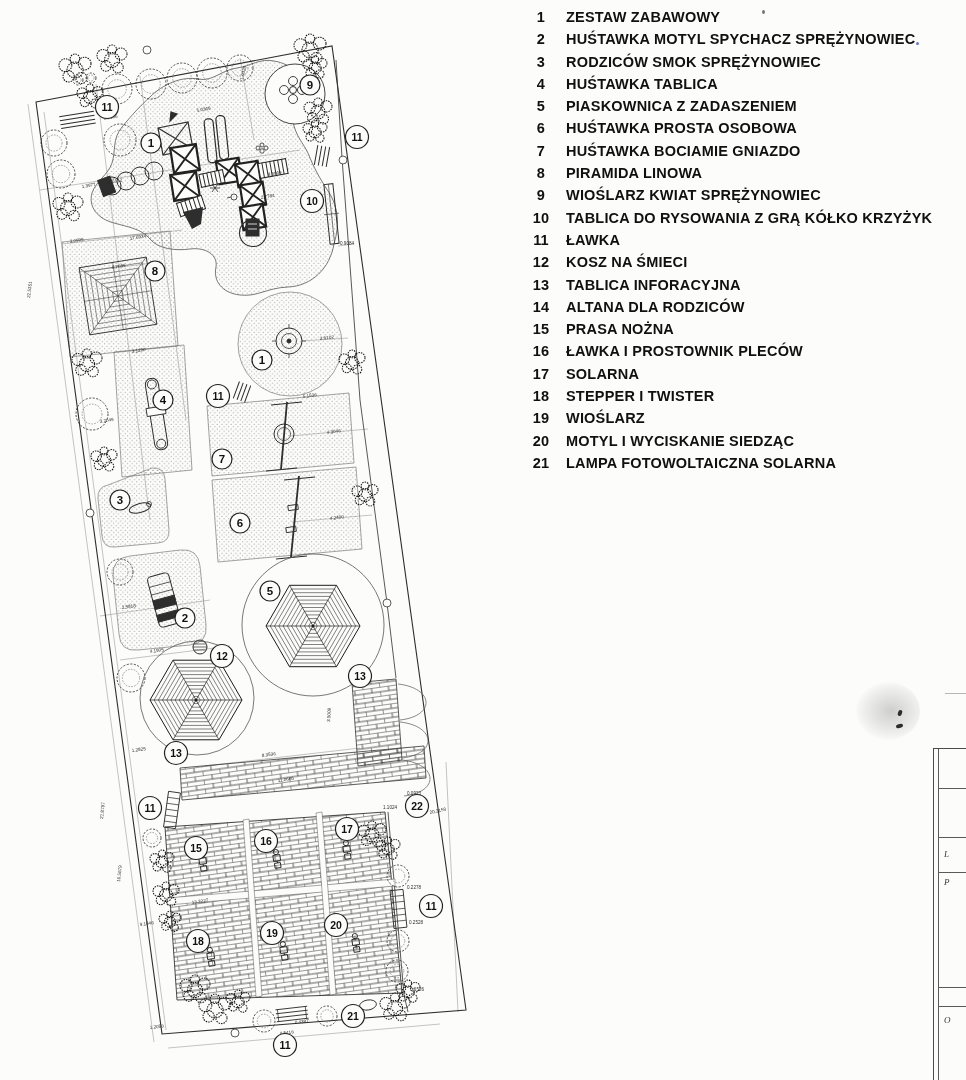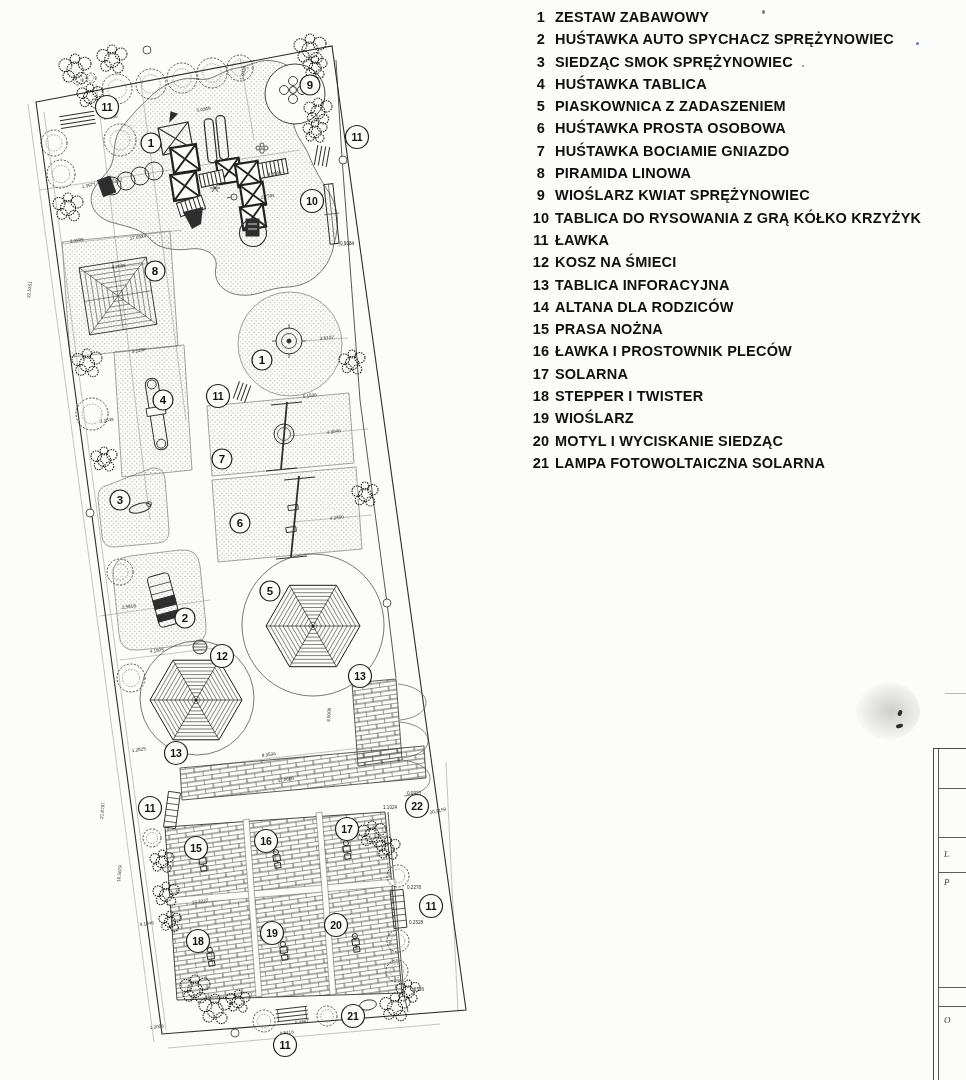--- a/index.html
+++ b/index.html
@@ -4,21 +4,21 @@
 <style>
   html,body{margin:0;padding:0;}
   body{width:966px;height:1080px;position:relative;overflow:hidden;
        background:#fcfcfb;font-family:"Liberation Sans",sans-serif;}
   #page{position:absolute;inset:0;}
   #plan{position:absolute;left:0;top:0;}
   #legend{position:absolute;left:528px;top:6px;width:432px;}
   .legend-row{display:flex;height:22.3px;line-height:22.3px;
       font-weight:bold;font-size:14.5px;letter-spacing:.2px;color:#101010;}
   .legend-num{width:26px;text-align:center;flex:0 0 26px;}
-  .legend-lbl{margin-left:1px;white-space:nowrap;}
+  .legend-lbl{margin-left:12px;white-space:nowrap;}
   #titleblock{position:absolute;left:933px;top:748px;width:33px;height:332px;
       border-left:1px solid #4a4a4a;border-top:1px solid #4a4a4a;overflow:hidden;}
   #titleblock .inner-edge{position:absolute;left:4px;top:0;bottom:0;width:1px;background:#5a5a5a;}
   #titleblock .row-line{position:absolute;left:4px;right:0;height:1px;background:#5a5a5a;}
   #titleblock .tb-label{position:absolute;left:10px;font-family:"Liberation Serif",serif;
       font-style:italic;font-size:9px;color:#3a3a3a;}
   #smudge{position:absolute;left:856px;top:682px;width:64px;height:58px;
       background:radial-gradient(ellipse at 55% 50%, rgba(110,110,110,.32), rgba(140,140,140,.12) 55%, transparent 75%);
       border-radius:50%;}
   .smudge-dot{position:absolute;background:#2d2d2d;border-radius:40%;}
@@ -800,25 +800,25 @@
       </g>
   </svg>
 
   <div id="legend">
       <div class="legend-row">
         <span class="legend-num">1</span>
         <span class="legend-lbl">ZESTAW ZABAWOWY</span>
       </div>
       <div class="legend-row">
         <span class="legend-num">2</span>
-        <span class="legend-lbl">HUŚTAWKA AUTO SPYCHACZ SPRĘŻYNOWIEC</span>
+        <span class="legend-lbl">HUŚTAWKA MOTYL SPYCHACZ SPRĘŻYNOWIEC</span>
       </div>
       <div class="legend-row">
         <span class="legend-num">3</span>
-        <span class="legend-lbl">SIEDZĄC SMOK SPRĘŻYNOWIEC</span>
+        <span class="legend-lbl">RODZICÓW SMOK SPRĘŻYNOWIEC</span>
       </div>
       <div class="legend-row">
         <span class="legend-num">4</span>
         <span class="legend-lbl">HUŚTAWKA TABLICA</span>
       </div>
       <div class="legend-row">
         <span class="legend-num">5</span>
         <span class="legend-lbl">PIASKOWNICA Z ZADASZENIEM</span>
       </div>
       <div class="legend-row">

